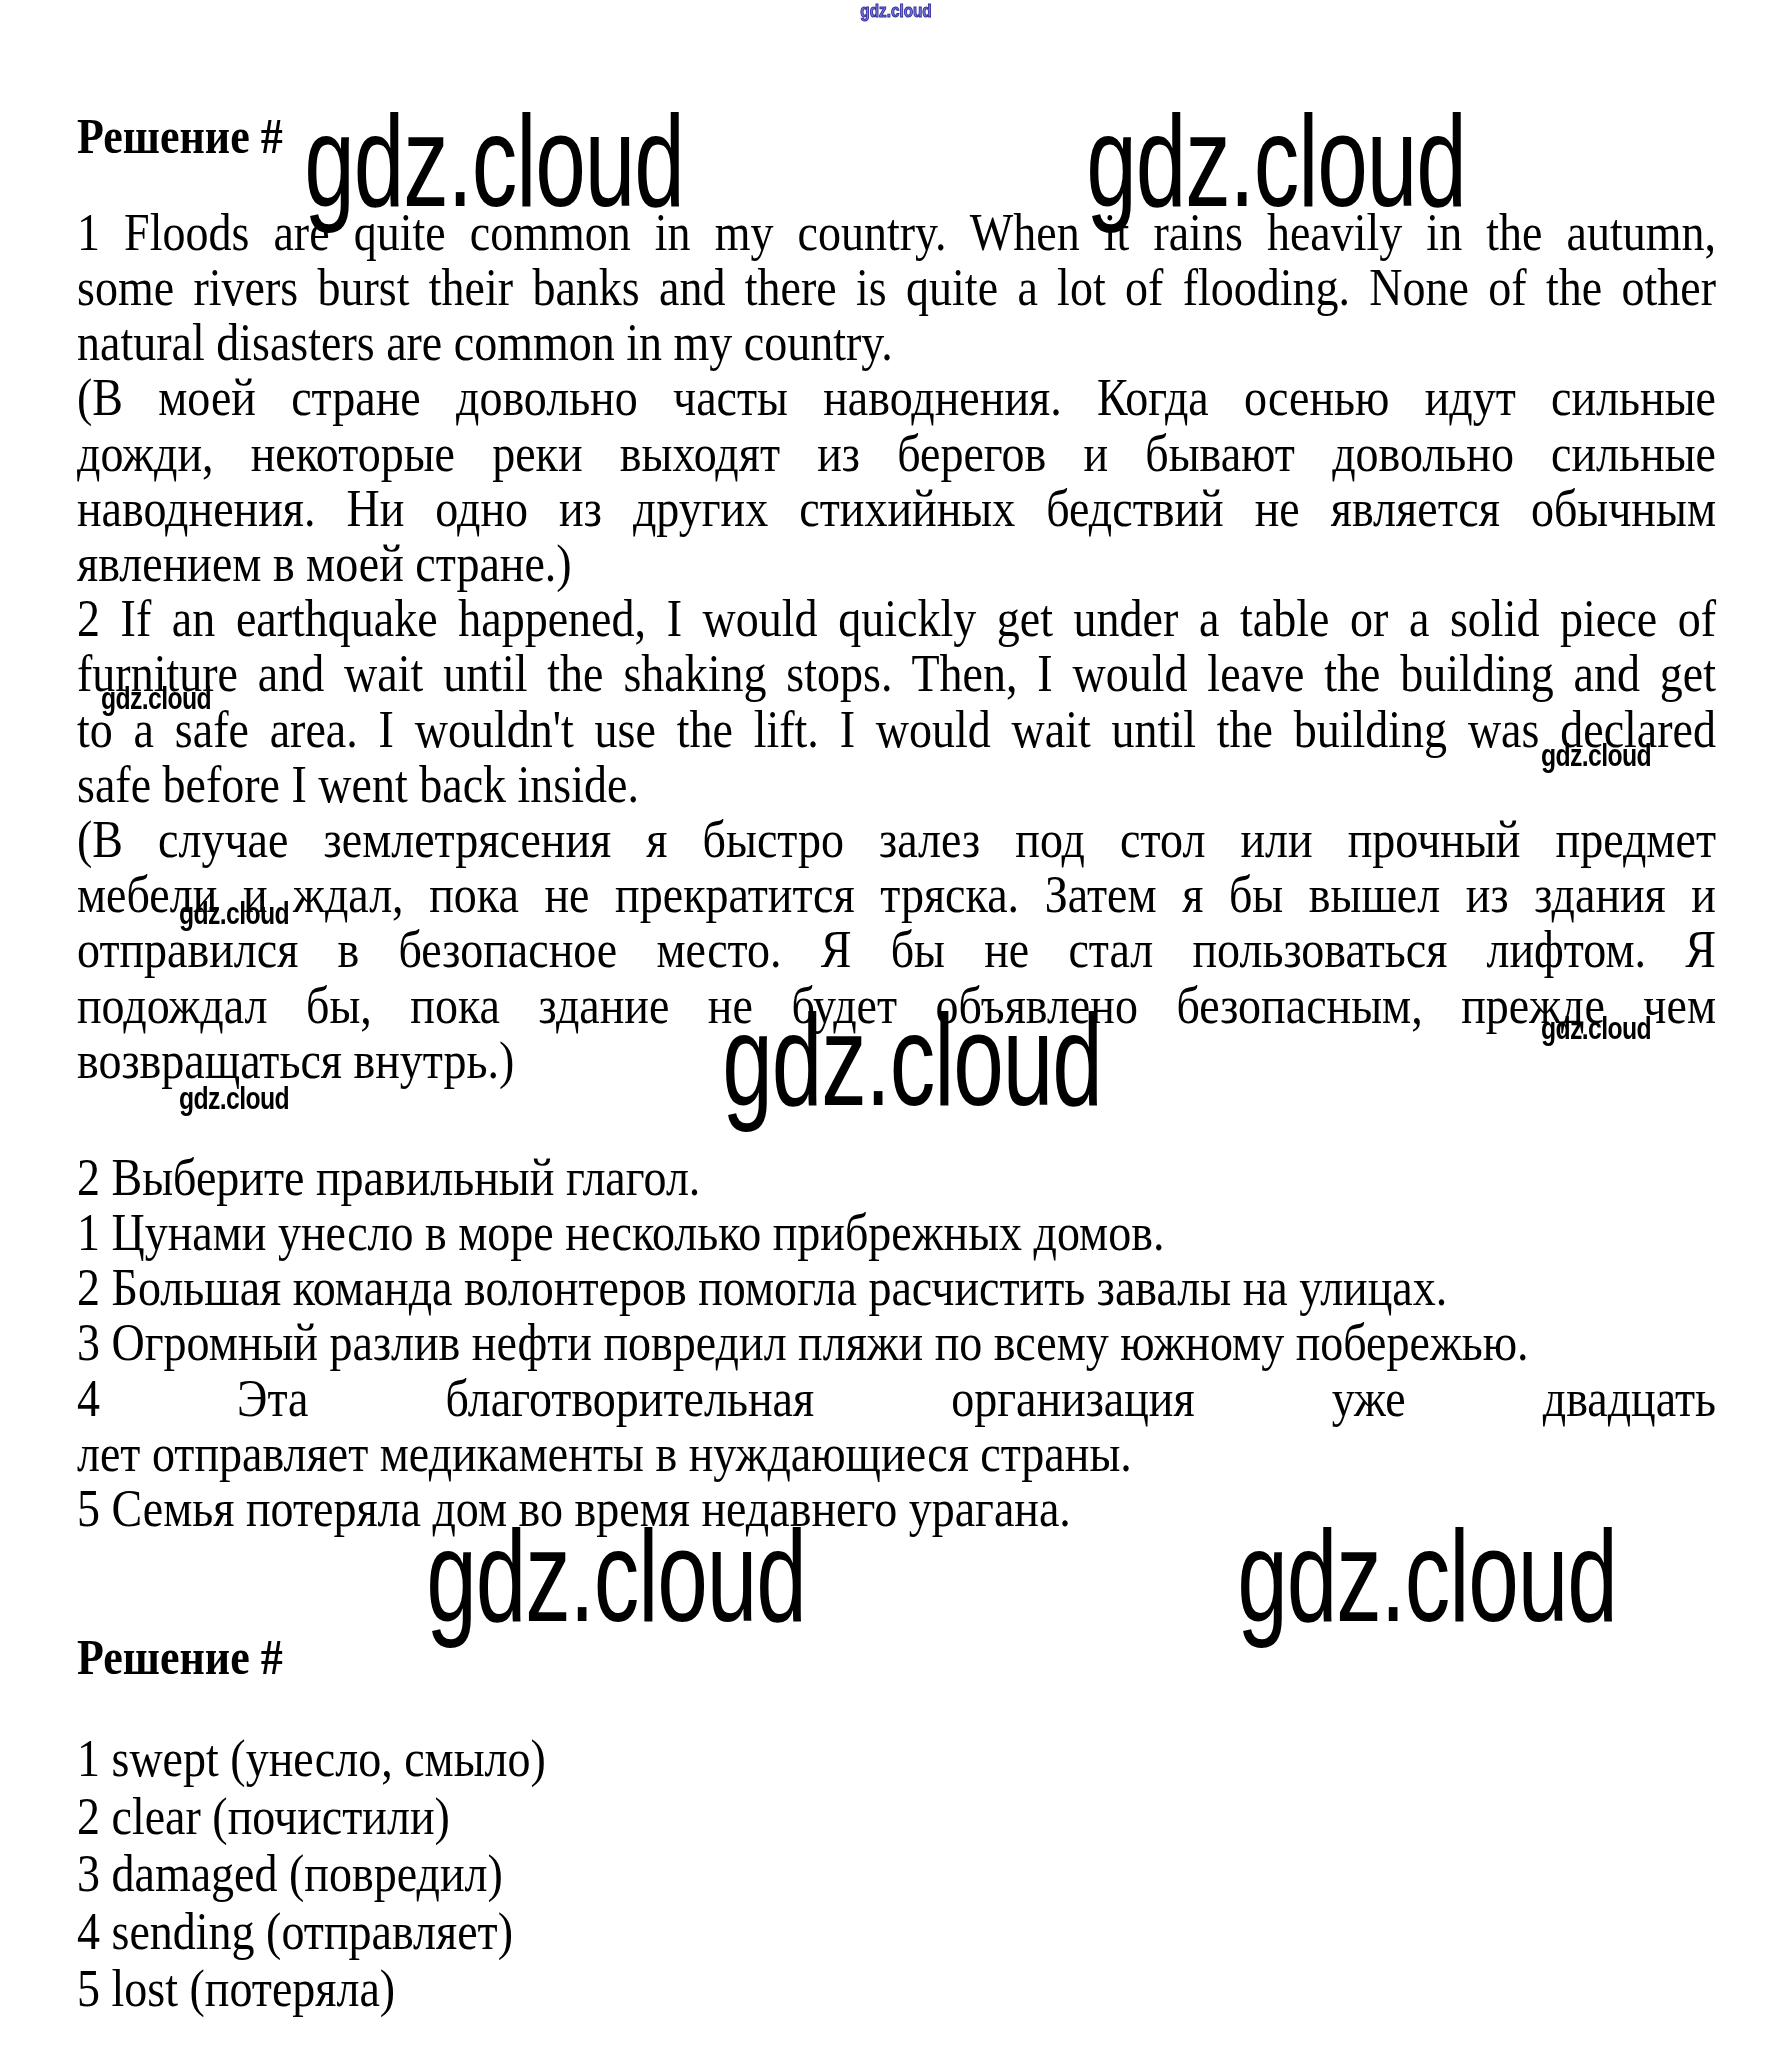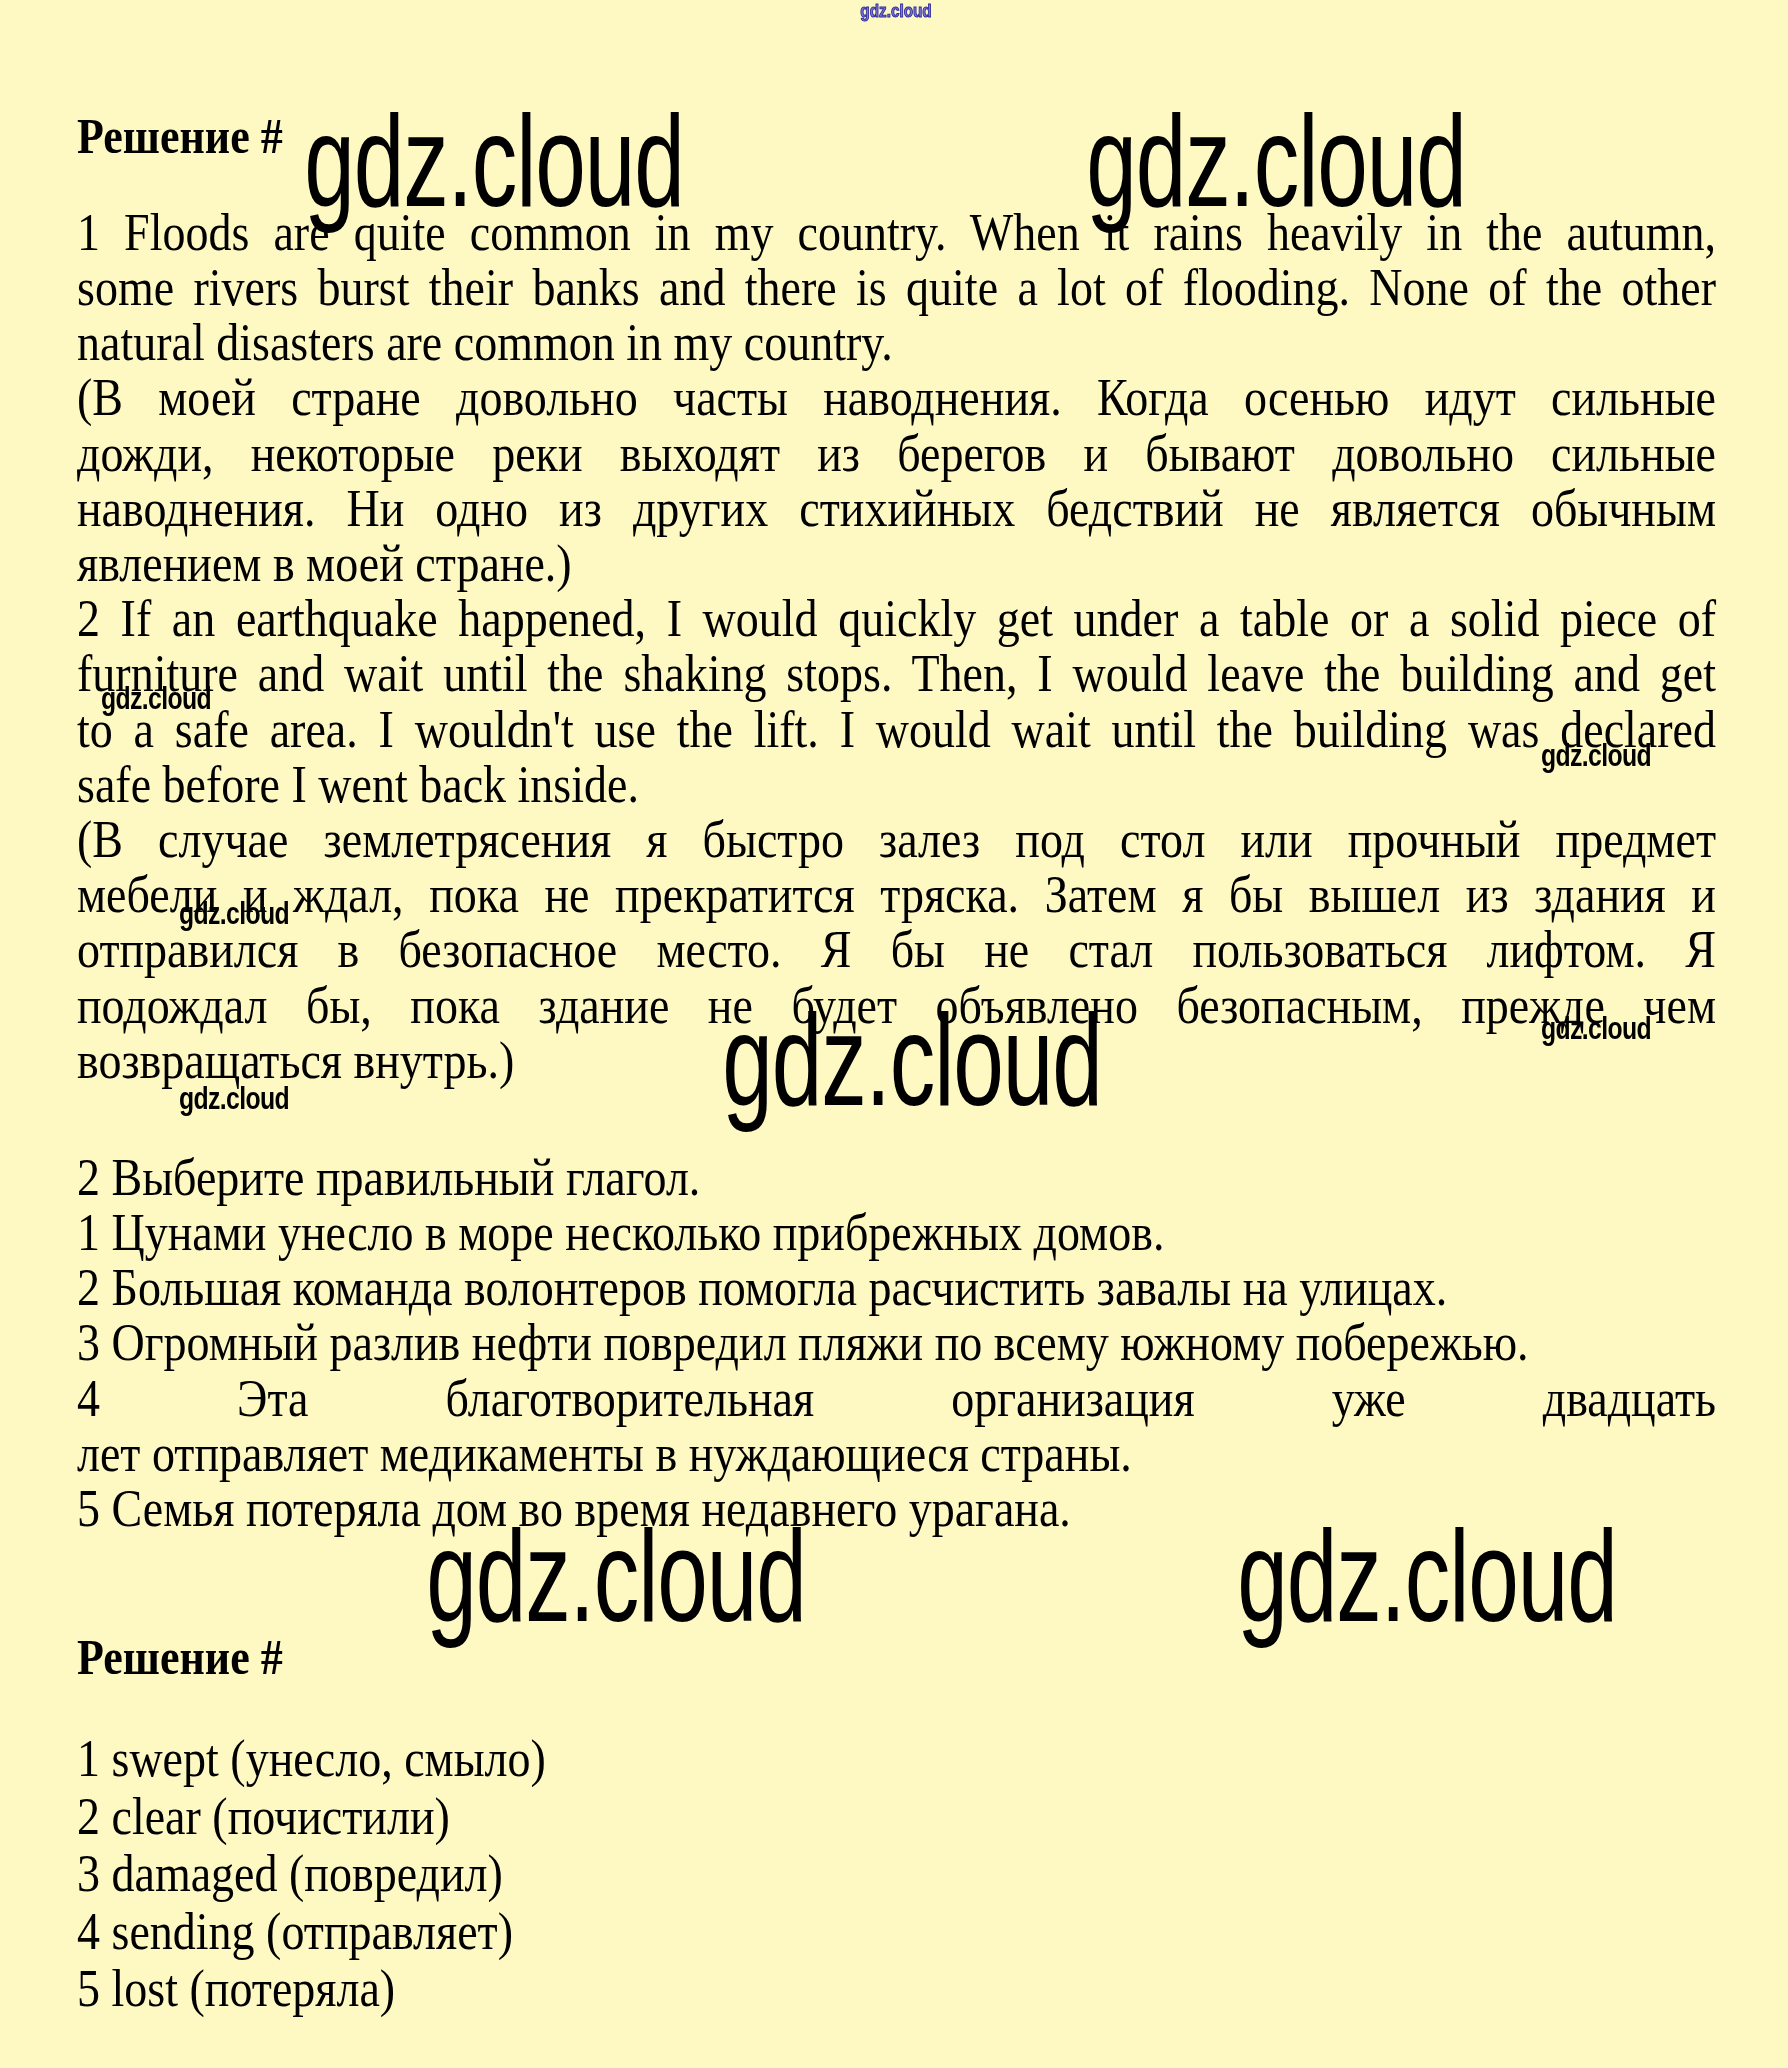--- a/index.html
+++ b/index.html
@@ -1,20 +1,20 @@
 <!DOCTYPE html>
 <html style="font-size:13px"><head>
 <meta charset="utf-8">
 <style>
   html,body { margin:0; padding:0; background:#888; }
   .page {
     position: relative;
     width: 1788px;
     height: 2069px;
-    background: #fef9c3;
+    background: #ffffff;
     overflow: hidden;
     font-family: "Liberation Serif", serif;
     color: #000000;
   }
   
   .wm { position:absolute; white-space:nowrap; font-family:"Liberation Sans", sans-serif; z-index:1; }
   .wm-top {
     font-size: 18px; font-weight: bold; letter-spacing: 0px;
     color: #7d79cf;
     -webkit-text-stroke: 1px #2f2a9e;

